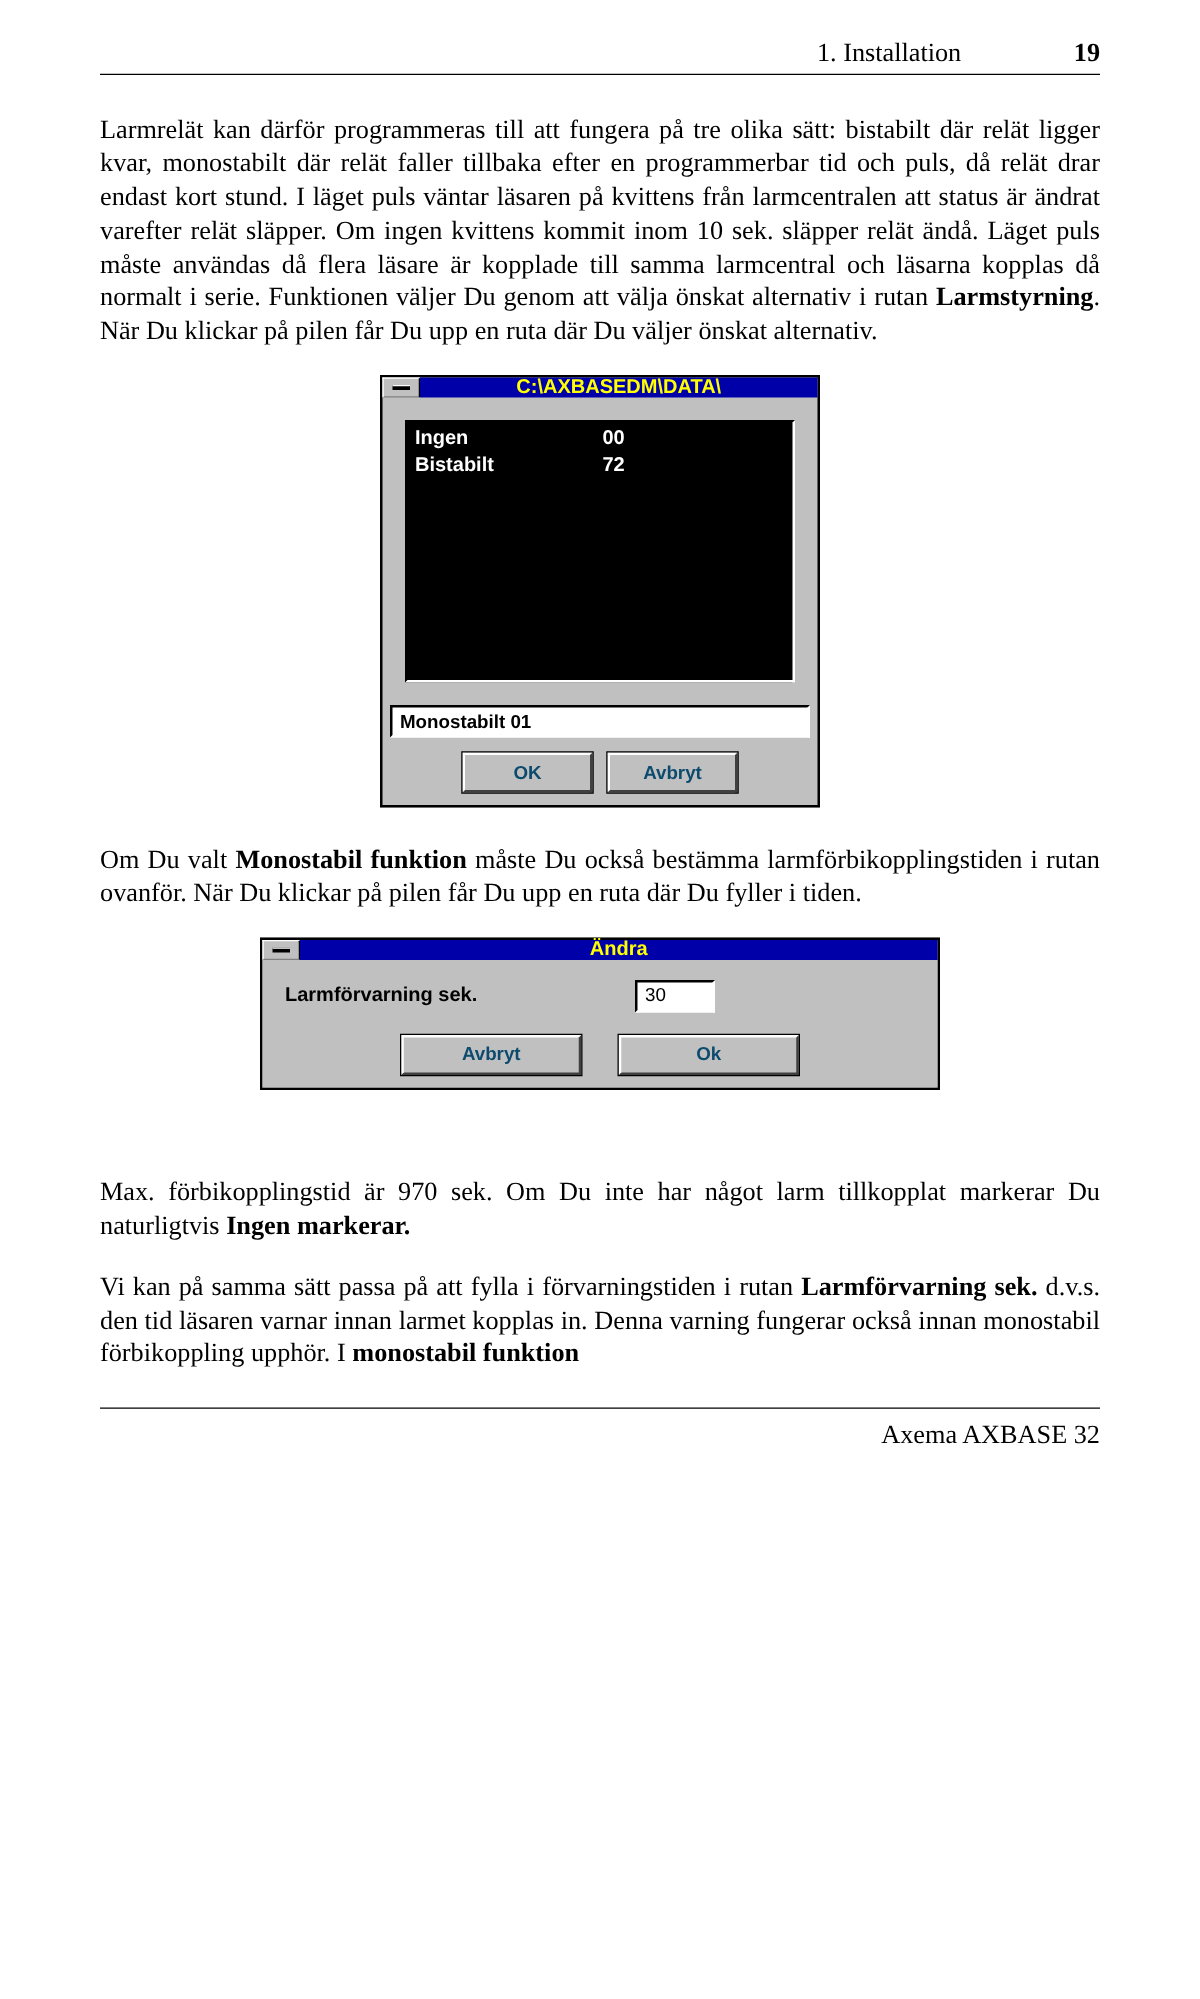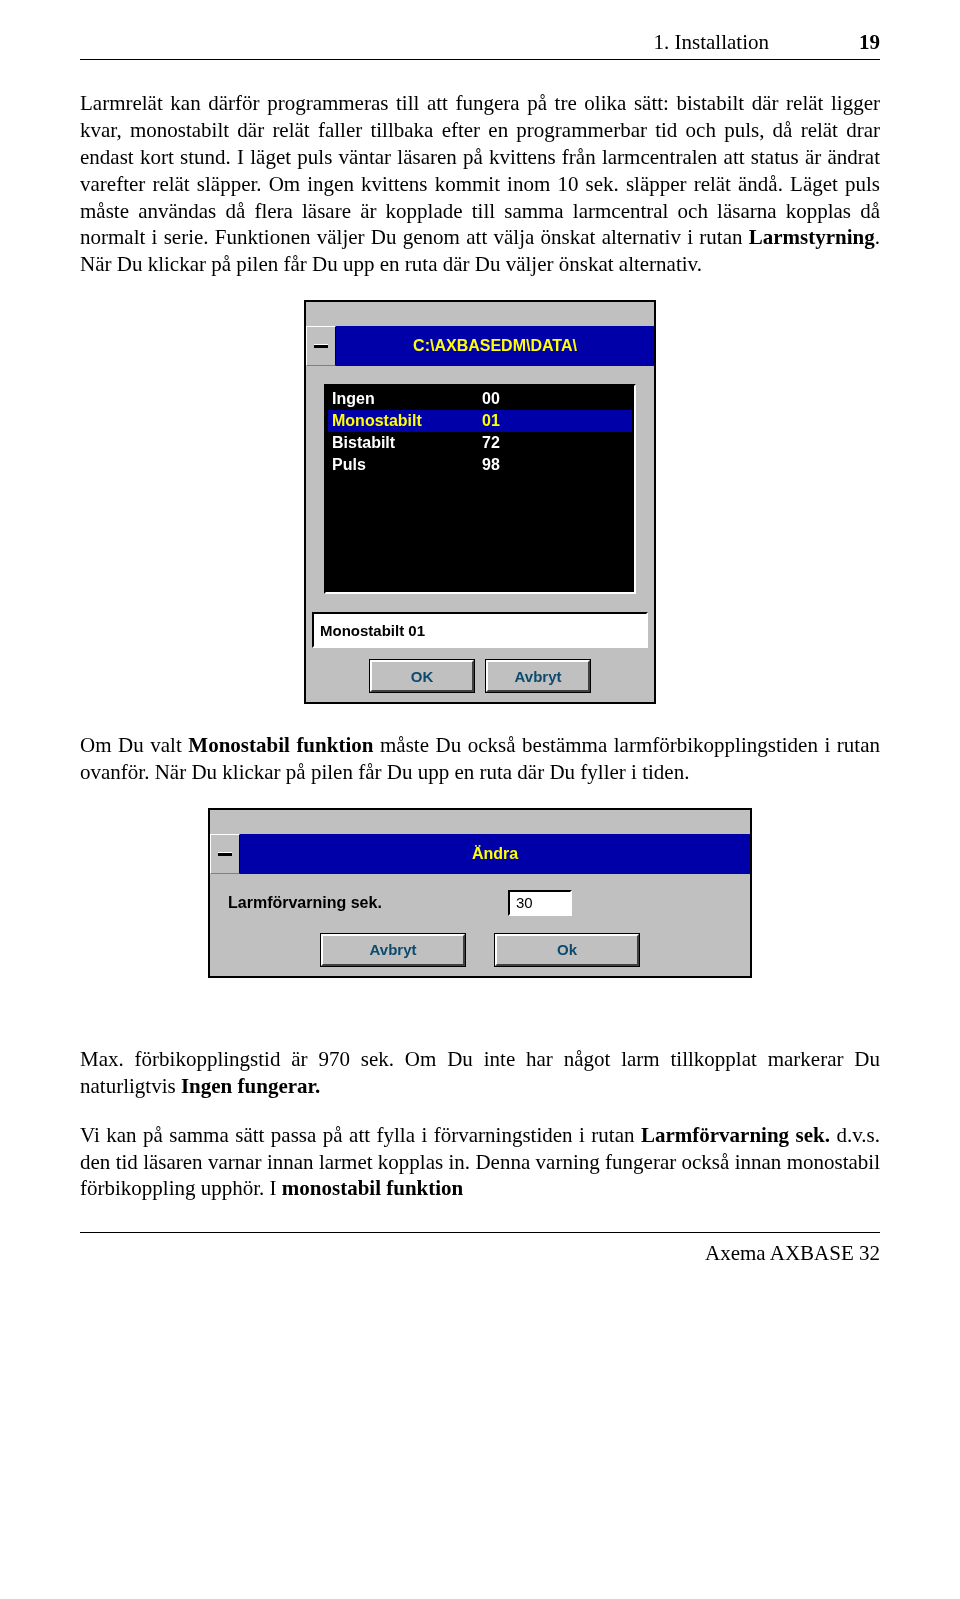--- a/index.html
+++ b/index.html
@@ -35,22 +35,21 @@
     background: #c0c0c0;
     border: 2px solid #000;
     box-shadow: none;
   }
   .dialog1 {
     width: 348px;
   }
   .titlebar {
     display: flex;
     align-items: stretch;
-    height: 40px;
-    margin-top: 24px;
+    height: 16px;
   }
   .sysmenu {
     width: 28px;
     background: #c0c0c0;
     border-right: 1px solid #000;
     border-top: 1px solid #fff;
     border-left: 1px solid #fff;
     border-bottom: 1px solid #808080;
     display: flex;
     align-items: center;
@@ -101,21 +100,21 @@
   }
   .list-row .c1 { width: 150px; }
   .textfield {
     margin: 6px;
     background: #fff;
     border: 2px inset #808080;
     border-top-color: #404040;
     border-left-color: #404040;
     border-bottom-color: #fff;
     border-right-color: #fff;
-    height: 36px;
+    height: 26px;
     font-family: Arial, Helvetica, sans-serif;
     font-size: 15px;
     font-weight: bold;
     color: #000;
     padding: 2px 6px;
     box-sizing: border-box;
     display: flex;
     align-items: center;
   }
   .btnrow {
@@ -214,31 +213,23 @@
       <div class="sysmenu">
           <div class="dash"></div>
         </div>
       <div class="titlebar-text">C:\AXBASEDM\DATA\</div>
     </div>
     <div class="listbox">
       <div class="list-row">
         <span class="c1">Ingen</span>
         <span>00</span>
       </div>
-      <div class="list-row selected">
-        <span class="c1">Monostabilt</span>
-        <span>01</span>
-      </div>
       <div class="list-row">
         <span class="c1">Bistabilt</span>
         <span>72</span>
-      </div>
-      <div class="list-row">
-        <span class="c1">Puls</span>
-        <span>98</span>
       </div>
     </div>
     <div class="textfield">Monostabilt 01</div>
     <div class="btnrow">
       <div class="btn">OK</div>
       <div class="btn">Avbryt</div>
     </div>
   </div>
 
   <div class="body-text">
@@ -260,21 +251,21 @@
       <div class="d2-btnrow">
         <div class="btn btn-wide">Avbryt</div>
         <div class="btn btn-wide">Ok</div>
       </div>
     </div>
   </div>
 
   <div style="height:40px;"></div>
 
   <div class="body-text">
-    <span>Max. förbikopplingstid är 970 sek. Om Du inte har något larm tillkopplat markerar Du naturligtvis </span><span class="bold">Ingen fungerar.</span>
+    <span>Max. förbikopplingstid är 970 sek. Om Du inte har något larm tillkopplat markerar Du naturligtvis </span><span class="bold">Ingen markerar.</span>
   </div>
 
   <div class="body-text">
     <span>Vi kan på samma sätt passa på att fylla i förvarningstiden i rutan </span><span class="bold">Larmförvarning sek.</span><span> d.v.s. den tid läsaren varnar innan larmet kopplas in. Denna varning fungerar också innan monostabil förbikoppling upphör. I </span><span class="bold">monostabil funktion</span>
   </div>
 
   <div class="footer-hr"></div>
   <div class="footer-text">Axema AXBASE 32</div>
 </div>
 

